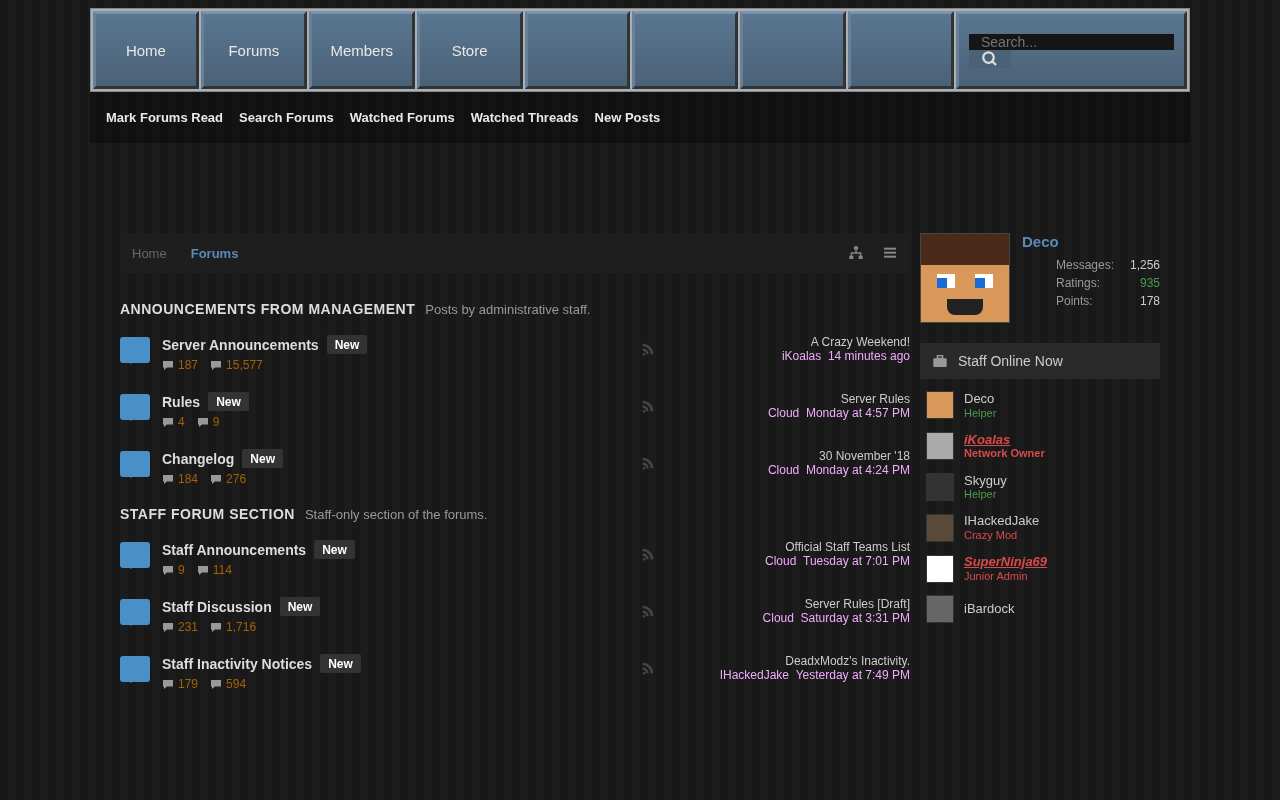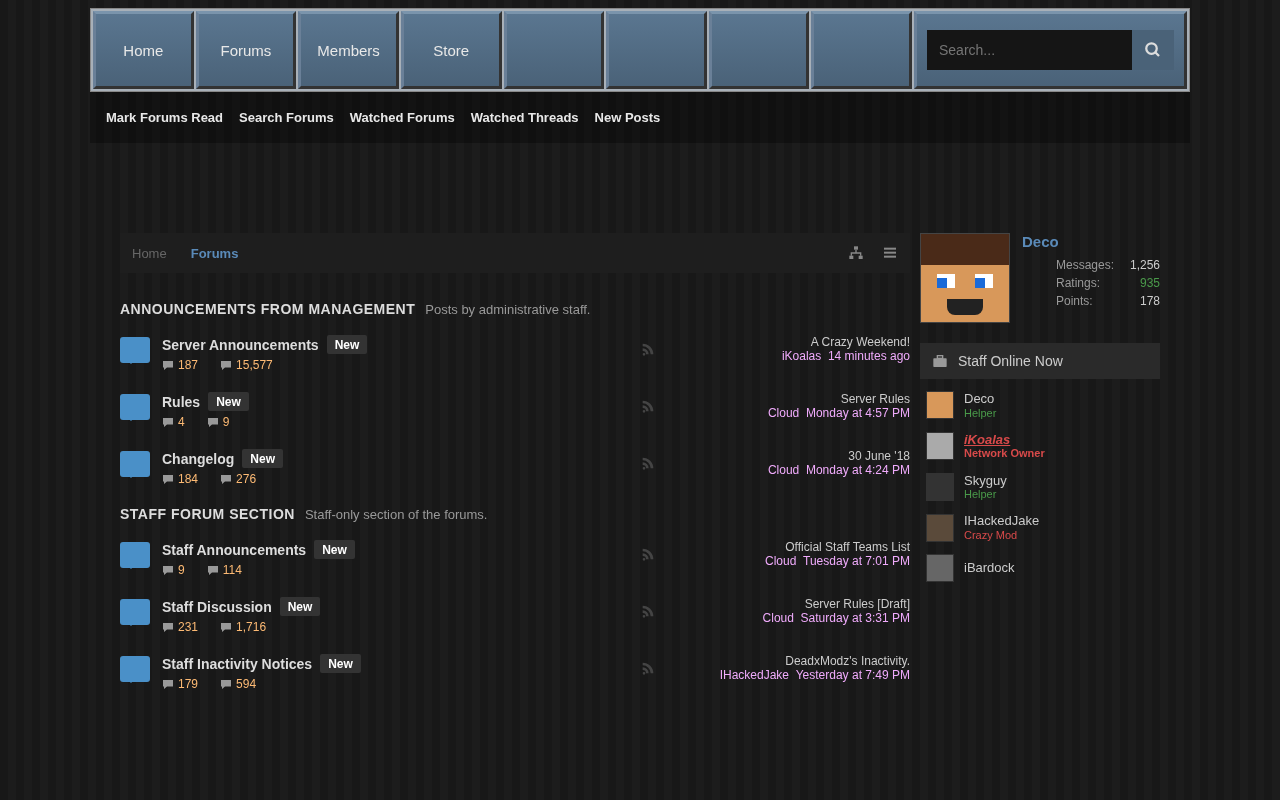--- a/index.html
+++ b/index.html
@@ -43,21 +43,22 @@
   border-top-color: #7a94ac;
   border-left-color: #6a8098;
   display: flex;
   align-items: center;
   justify-content: center;
   padding: 0 10px;
 }
 .search-wrap {
   display: flex;
   width: 100%;
-  height: 40px;
+  height: 32px;
+  flex-direction: column;
 }
 .search-input {
   flex: 1;
   background: #151515;
   border: none;
   color: #999;
   padding: 0 12px;
   font-size: 14px;
 }
 .search-btn {
@@ -141,21 +142,21 @@
 .new-badge {
   color: #fff;
   font-size: 12px;
   font-weight: bold;
 }
 .new-badge-box {
   background: #333;
   padding: 2px 8px;
   border-radius: 2px;
 }
-.forum-stats { margin-top: 4px; color: #fdba74; font-size: 12px; display:flex; gap:22px; align-items:center;}
+.forum-stats { margin-top: 4px; color: #a16207; font-size: 12px; display:flex; gap:12px; align-items:center;}
 .stat-item { display: inline-flex; align-items: center; gap: 4px; }
 .forum-latest {
   width: 230px;
   text-align: right;
   font-size: 12px;
   color: #aaa;
   position: relative;
 }
 .rss-icon {
   position: absolute;
@@ -350,21 +351,21 @@
                 </svg> 184</span>
               <span class="stat-item"><svg width="12" height="11" viewBox="0 0 24 22" fill="#999">
                   <path d="M2 2h20v13H10l-6 5v-5H2z"></path>
                 </svg> 276</span>
             </div>
           </div>
           <div class="forum-latest"><span class="rss-icon">
               <svg width="16" height="16" viewBox="0 0 24 24" fill="#444">
                 <path d="M4 4a16 16 0 0116 16h-4A12 12 0 004 8zM4 11a9 9 0 019 9H9a5 5 0 00-5-5zM6 18a2 2 0 110 4 2 2 0 010-4z"></path>
               </svg>
-            </span><span class="latest-title">30 June '18</span><span class="latest-meta">Cloud&nbsp;&nbsp;Monday at 4:24 PM</span></div>
+            </span><span class="latest-title">30 November '18</span><span class="latest-meta">Cloud&nbsp;&nbsp;Monday at 4:24 PM</span></div>
         </div>
         <div class="section-header">
           <span class="section-title">STAFF FORUM SECTION</span>
           <span class="section-sub">Staff-only section of the forums.</span>
         </div>
         <div class="forum-row">
           <div class="forum-icon"></div>
           <div class="forum-main">
             <div class="forum-title-row">
               <span class="forum-title">Staff Announcements</span>
@@ -494,20 +495,27 @@
           </div>
         </div>
         <div class="staff-row">
           <div class="staff-avatar" style="background:#5a4a3a"></div>
           <div class="staff-info">
             <div class="staff-name ">IHackedJake</div>
             <div class="staff-role role-senior">Crazy Mod</div>
           </div>
         </div>
         <div class="staff-row">
+          <div class="staff-avatar" style="background:#fff"></div>
+          <div class="staff-info">
+            <div class="staff-name name-admin">SuperNinja69</div>
+            <div class="staff-role role-junior">Junior Admin</div>
+          </div>
+        </div>
+        <div class="staff-row">
           <div class="staff-avatar" style="background:#666"></div>
           <div class="staff-info">
             <div class="staff-name ">iBardock</div>
           </div>
         </div>
       </div>
   </div>
 </div>
 
 </body></html>

